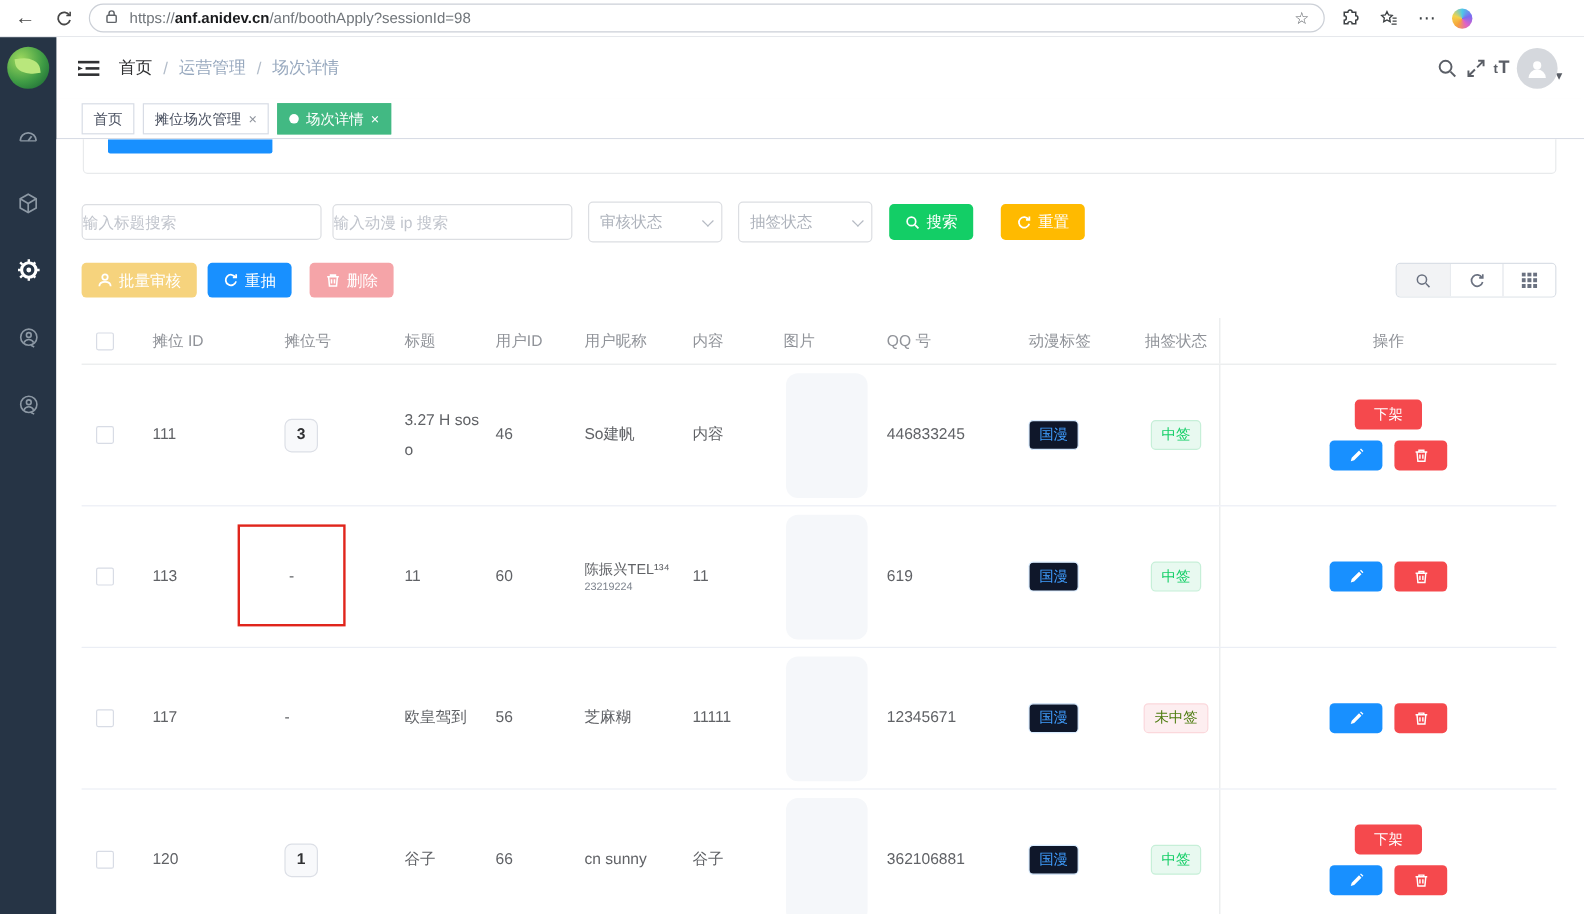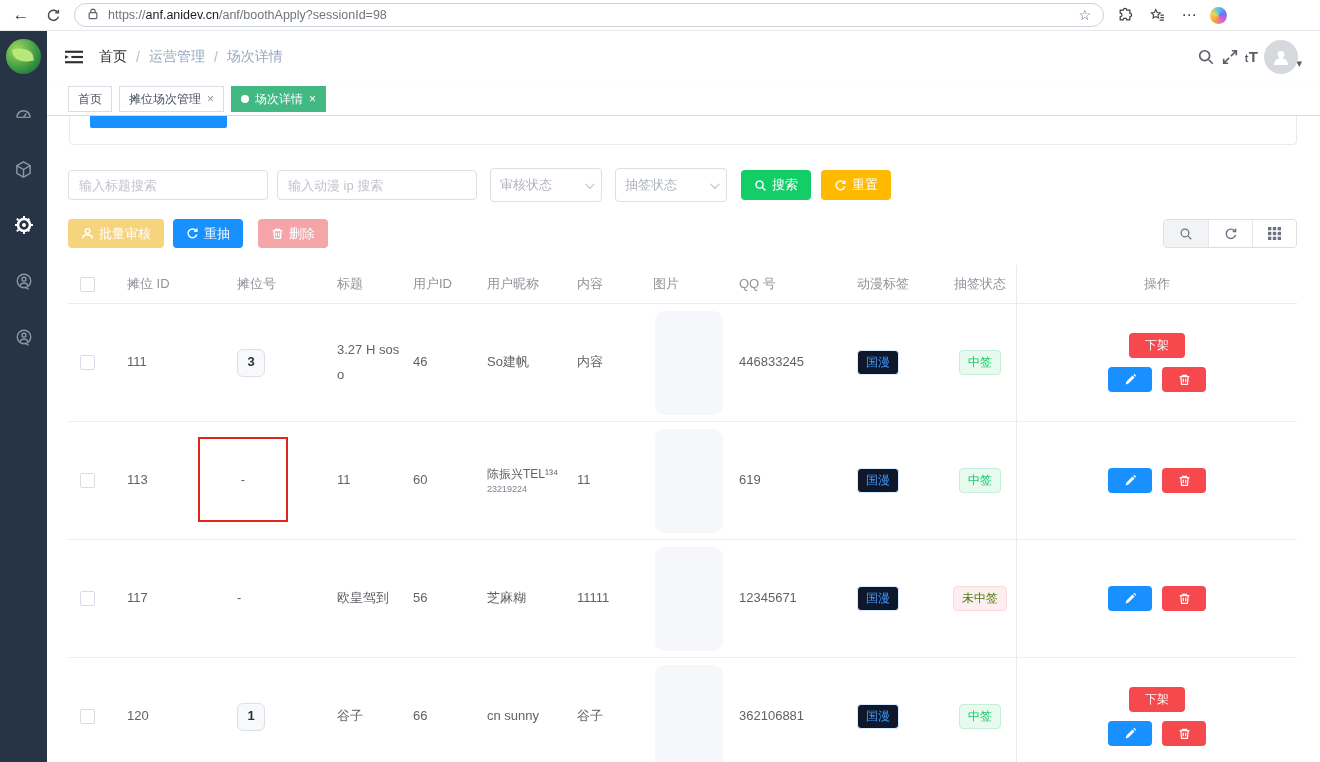--- a/index.html
+++ b/index.html
@@ -3,21 +3,21 @@
 <meta charset="utf-8">
 <style>
   *{box-sizing:border-box;margin:0;padding:0}
   body{font-family:"Liberation Sans","DejaVu Sans",sans-serif;background:#e9e9e9}
   .screen{position:relative;width:1320px;height:762px;background:#fff;overflow:hidden}
 
   
   .browser{position:absolute;top:0;left:0;right:0;height:31px;background:#fff;border-bottom:1px solid #e6e8ec;display:flex;align-items:center;padding:0 10px;gap:10px}
   .nav-btn{width:22px;height:22px;display:flex;align-items:center;justify-content:center;color:#474747;font-size:17px;cursor:pointer}
   .url-pill{flex:1;max-width:1030px;height:24px;border:1px solid #ccd0d7;border-radius:13px;display:flex;align-items:center;padding:0 12px;gap:9px;font-size:12.5px;color:#70757a}
-  .url-host{color:#1b1c1e;font-weight:400}
+  .url-host{color:#1b1c1e;font-weight:700}
   .pill-star{margin-left:auto;color:#5f6368;font-size:14px;cursor:pointer}
   .chrome-ic{color:#3c4043;display:flex;align-items:center;justify-content:center;width:22px;height:22px;cursor:pointer;font-size:15px}
   .copilot{width:17px;height:17px;border-radius:50%;background:conic-gradient(#4ec9e8,#7a6cf0,#e060c8,#f6a23c,#f3d34a,#4ec9e8);cursor:pointer}
 
   
   .app{position:absolute;top:31px;left:0;right:0;bottom:0;display:flex}
   .sidebar{position:relative;width:47px;flex:none;background:#263445}
   .logo{position:absolute;top:8px;left:6px;width:35px;height:35px;border-radius:50%;background:radial-gradient(circle at 32% 30%,#9ed95e,#3f9c45 55%,#1d6b36 90%);overflow:hidden}
   .logo::after{content:"";position:absolute;left:7px;top:9px;width:20px;height:14px;background:#b9e77c;border-radius:0 75% 0 75%;transform:rotate(-8deg)}
   .side-ic{position:absolute;left:0;width:47px;height:24px;display:flex;align-items:center;justify-content:center;color:#8c98a4;cursor:pointer}
@@ -46,27 +46,27 @@
   .ttab.active{background:#42b983;border-color:#42b983;color:#fff}
   .ttab.active .x{color:#fff}
   .dot{width:8px;height:8px;border-radius:50%;background:#fff}
 
   
   .content{position:relative;flex:1;overflow:hidden;background:#fff}
   .partial-card{position:absolute;top:-13px;left:22px;right:23px;height:42px;border:1px solid #e8eaec;border-radius:4px}
   .partial-btn{position:absolute;left:20px;bottom:16px;width:137px;height:12px;background:#1890ff;border-radius:0 0 2px 2px;cursor:pointer}
 
   .filter-row{position:absolute;top:52px;left:21px;display:flex;align-items:center;gap:9px}
-  .f-input{width:200px;height:30px;border:1px solid #dcdee2;border-radius:4px;padding:0 10px;font-size:13px;color:#515a6e;outline:none}
+  .f-input{width:200px;height:30px;border:1px solid #dcdee2;border-radius:4px;padding:0 0;font-size:13px;color:#515a6e;outline:none}
   .f-input::placeholder{color:#c0c4cc}
   .f-select{width:112px;height:30px;border:1px solid #dcdee2;border-radius:4px;padding:16px 9px;font-size:13px;color:#aeb3bc;display:flex;align-items:center;justify-content:space-between;cursor:pointer;margin-left:4px}
   .chev{width:7px;height:7px;border-right:1.5px solid #b5bac3;border-bottom:1.5px solid #b5bac3;transform:rotate(45deg) translateY(-2px)}
   .btn{display:flex;align-items:center;justify-content:center;gap:5px;border:none;border-radius:4px;color:#fff;font-size:13px;height:30px;padding:0 13px;cursor:pointer;font-family:inherit}
   .btn-search{background:#13ce66;margin-left:5px}
-  .btn-reset{background:#ffba00;margin-left:1px}
+  .btn-reset{background:#ffba00;margin-left:14px}
 
   .batch-row{position:absolute;top:103px;left:21px;right:23px;display:flex;align-items:center;gap:9px}
   .btn-batch{background:#f6d37d;height:29px}
   .btn-redraw{background:#1890ff;height:29px}
   .btn-bdel{background:#f5a4a8;height:29px;margin-left:6px}
   .tbl-tools{margin-left:auto;display:flex;border:1px solid #dadfe6;border-radius:4px;overflow:hidden}
   .tool{width:44px;height:27px;display:flex;align-items:center;justify-content:center;color:#6a7180;cursor:pointer;border-left:1px solid #e3e6eb;background:#fff}
   .tool:first-child{border-left:none;background:#f2f3f5}
 
   

